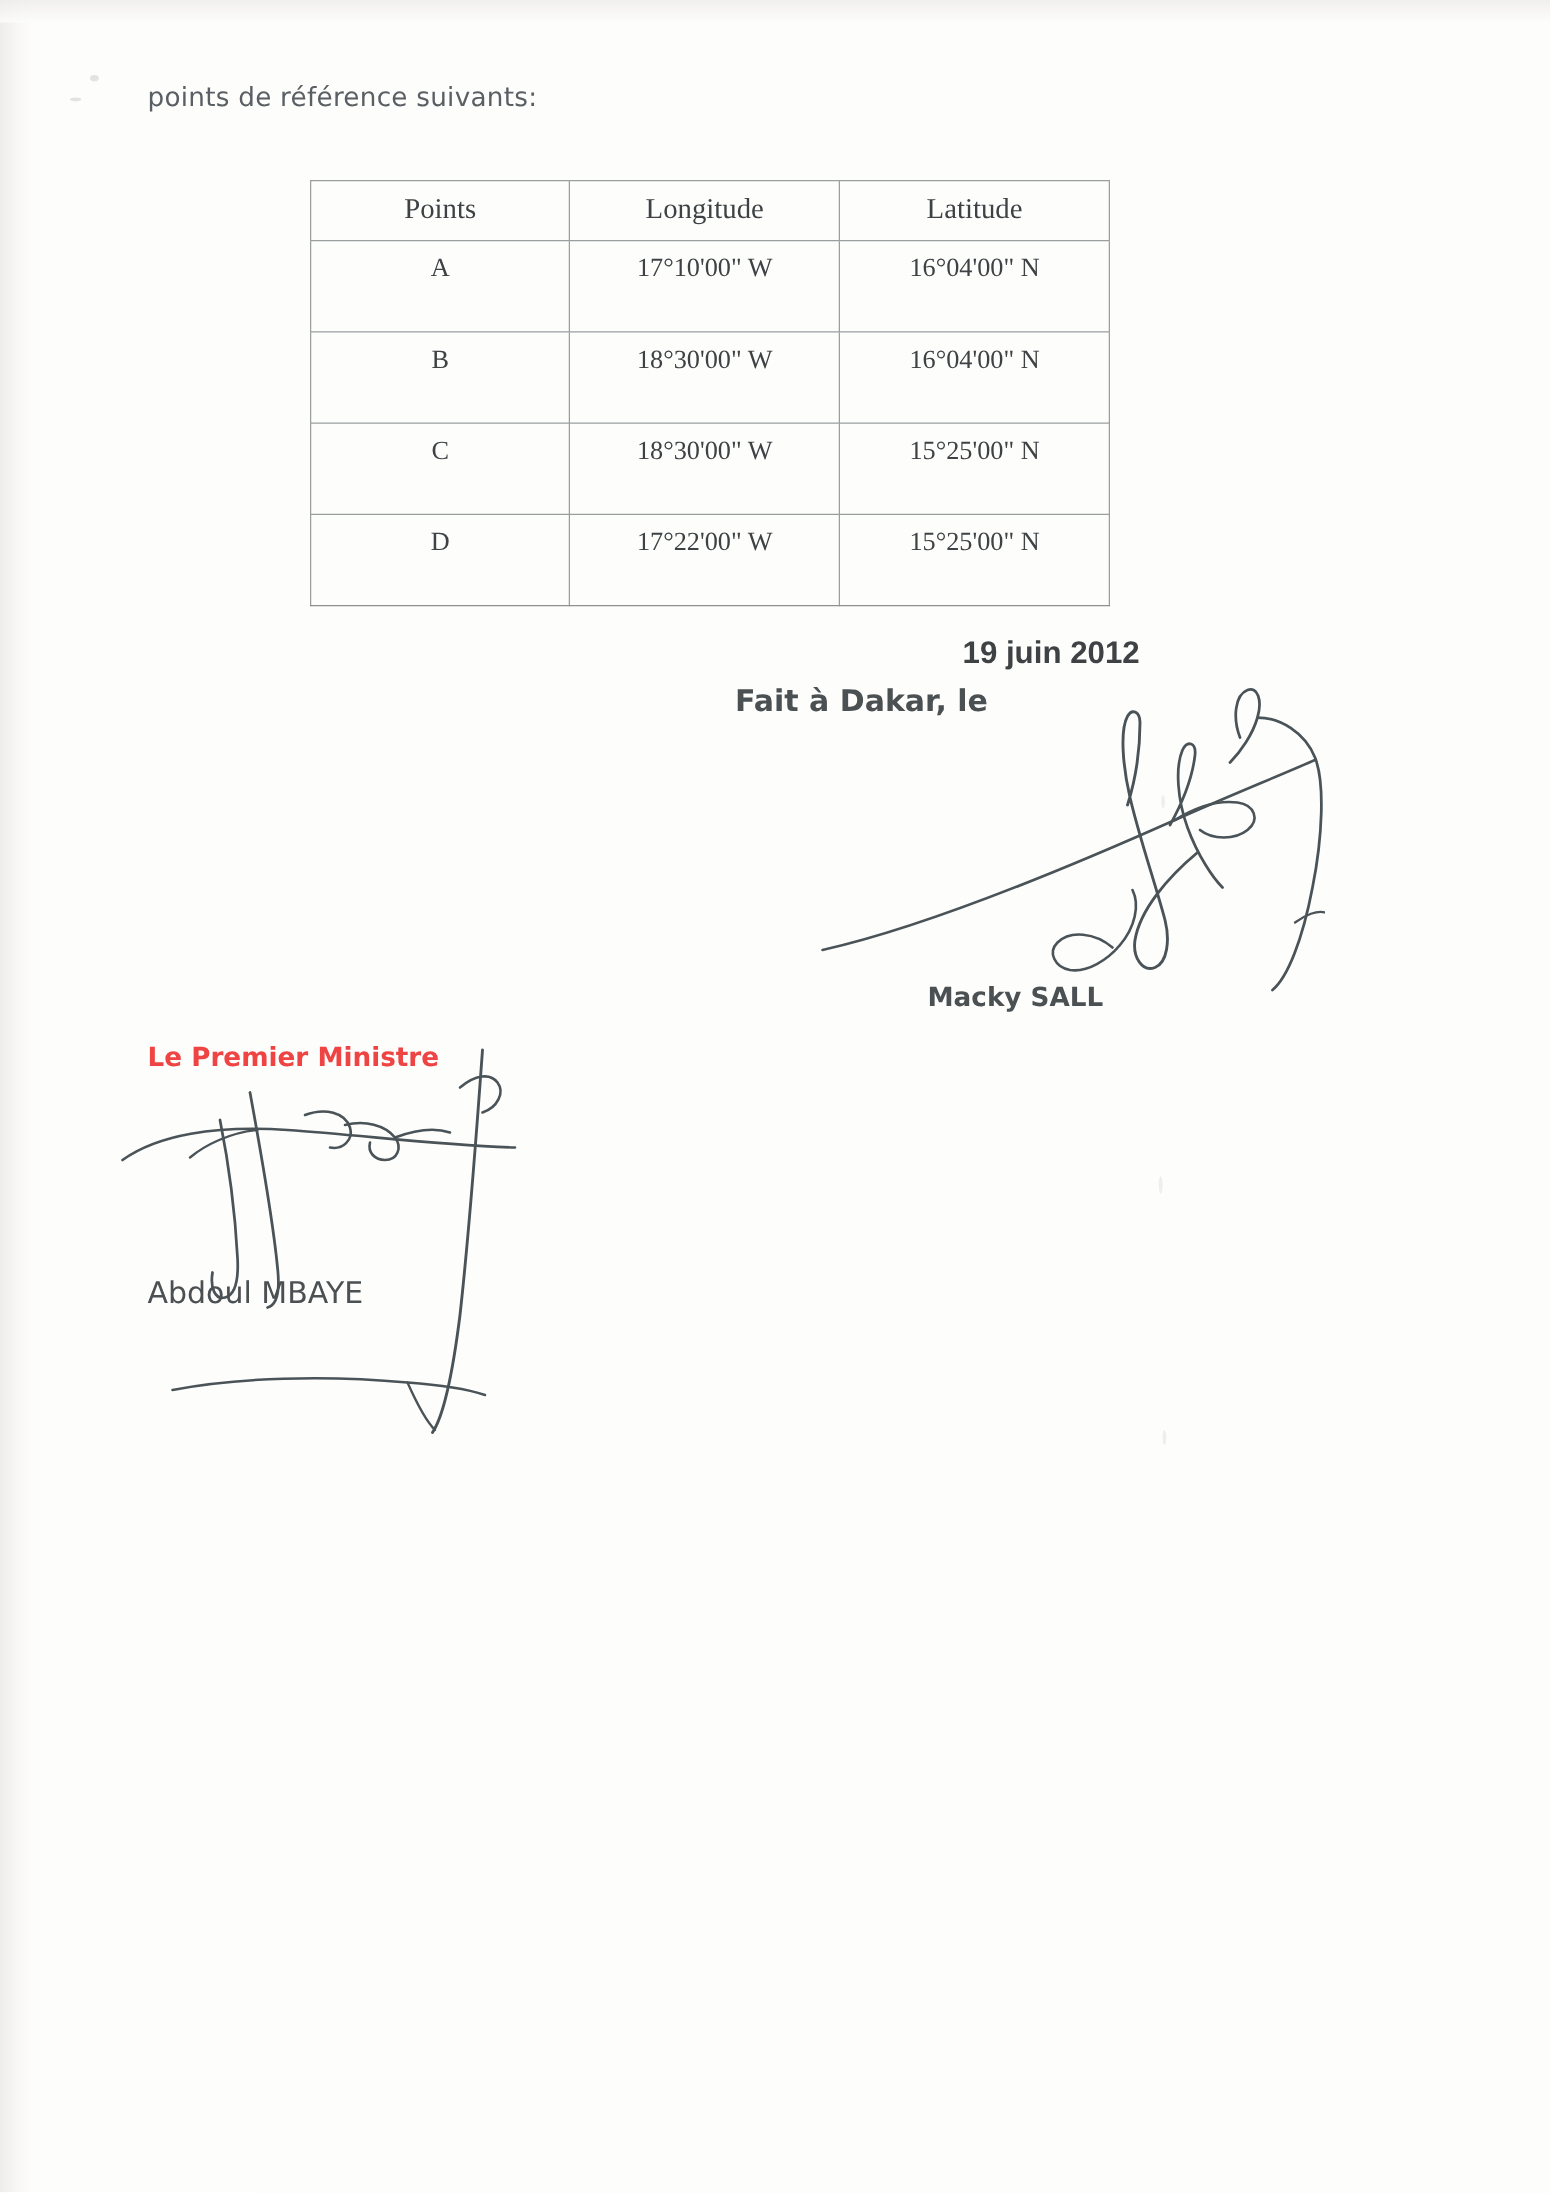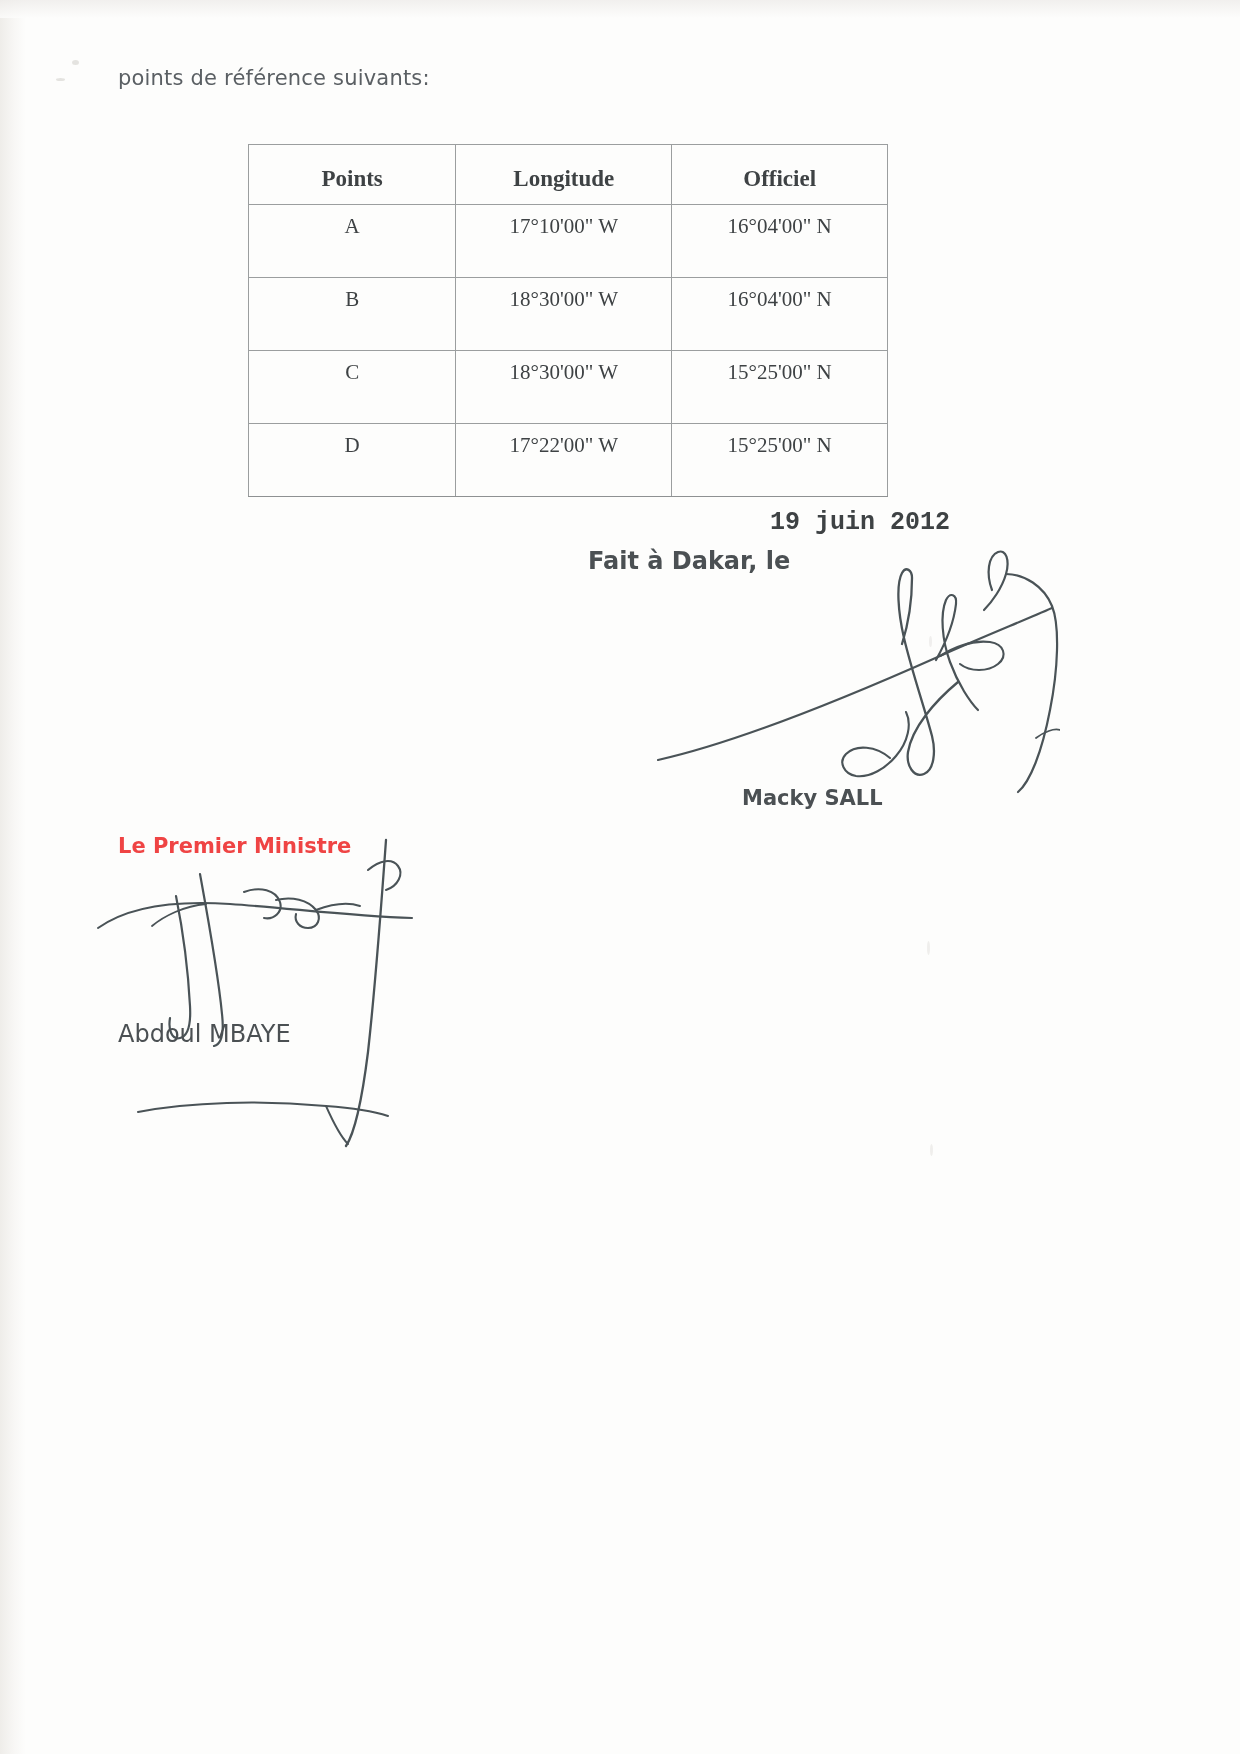--- a/index.html
+++ b/index.html
@@ -64,23 +64,23 @@
   }
   table.coord-table th,
   table.coord-table td {
     border: 1px solid #9b9e9f;
     text-align: center;
     vertical-align: top;
     padding-top: 9px;
   }
   table.coord-table th {
     font-size: 23px;
-    font-weight: 700;
+    font-weight: 400;
     height: 37px;
-    padding-top: 21px;
+    padding-top: 9px;
   }
   table.coord-table td {
     font-size: 21px;
     font-weight: 400;
     height: 62px;
   }
   table.coord-table .col-pt { width: 208px; }
   table.coord-table .col-lon { width: 216px; }
   table.coord-table .col-lat { width: 216px; }
   
@@ -102,21 +102,21 @@
     font-weight: 700;
     text-decoration: underline;
     color: #3f4446;
   }
 
   
   .sign-date {
     position: absolute;
     left: 770px;
     top: 508px;
-    font-family: Liberation Mono, monospace;
+    font-family: Liberation Sans, sans-serif;
     font-size: 25px;
     font-weight: 700;
     color: #3e4244;
     white-space: nowrap;
   }
   .fait-a {
     position: absolute;
     left: 588px;
     top: 547px;
     font-size: 24px;
@@ -191,21 +191,21 @@
   <div class="scan-speck" style="left:929px;top:636px;width:3px;height:11px;opacity:.28;"></div>
 
   <div class="intro-line">points de référence suivants:</div>
 
   <div class="coord-table-wrap">
     <table class="coord-table">
       <thead>
         <tr>
           <th class="col-pt">Points</th>
           <th class="col-lon">Longitude</th>
-          <th class="col-lat">Officiel</th>
+          <th class="col-lat">Latitude</th>
         </tr>
       </thead>
       <tbody>
         <tr>
           <td>A</td>
           <td>17°10'00" W</td>
           <td>16°04'00" N</td>
         </tr>
         <tr>
           <td>B</td>

